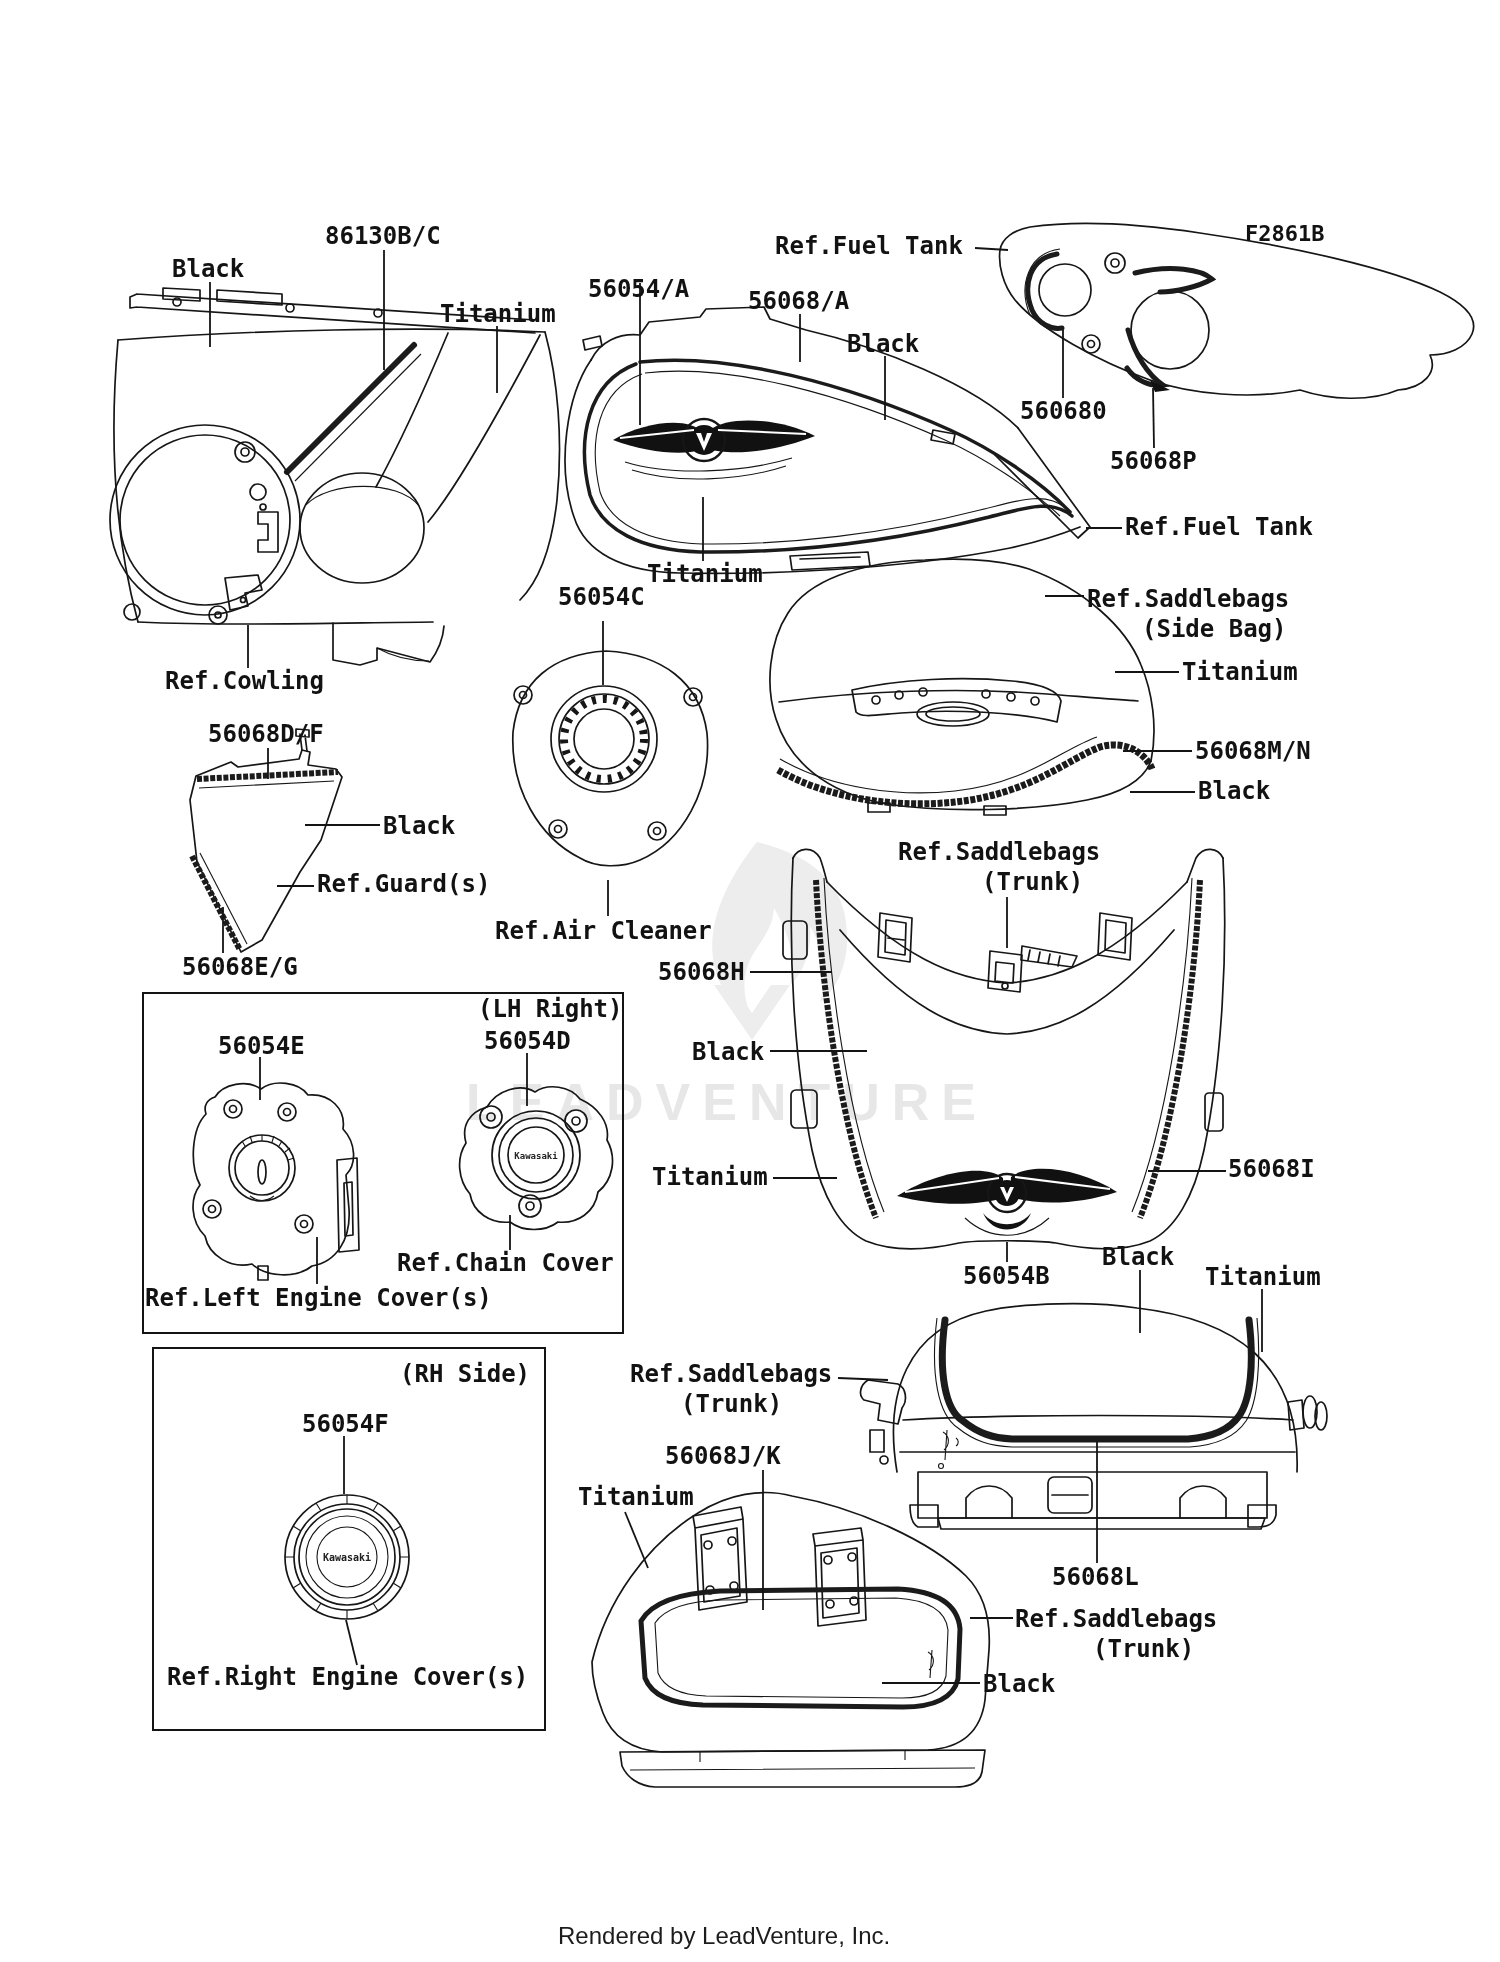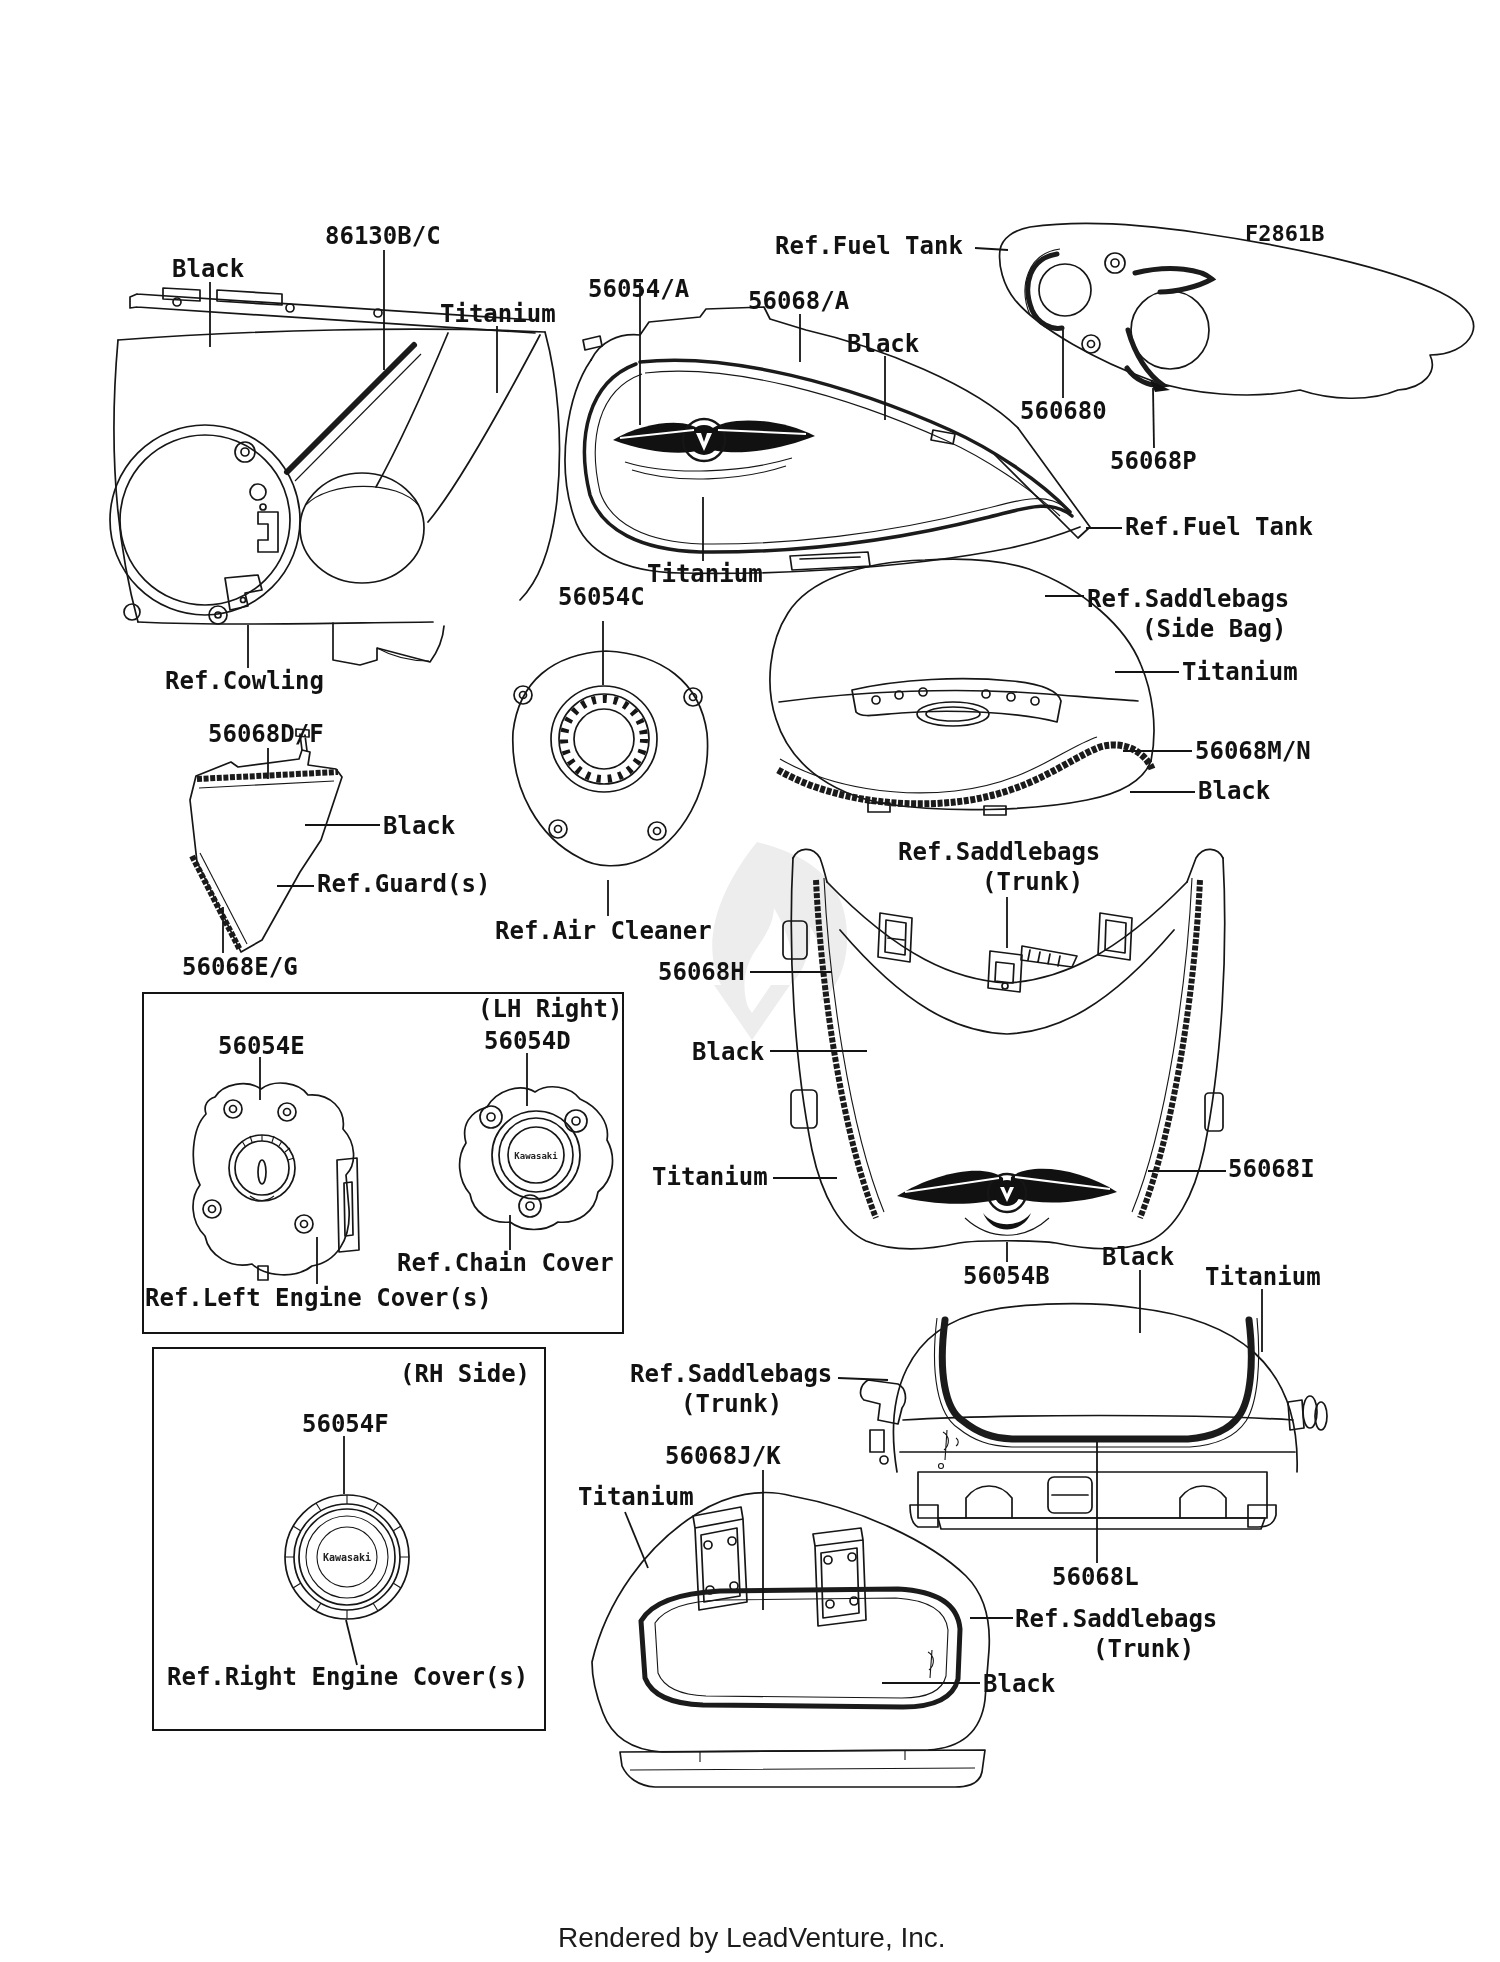--- a/index.html
+++ b/index.html
@@ -6,37 +6,38 @@
   #page{position:relative;width:1500px;height:1962px;background:#ffffff;overflow:hidden;
         font-family:"DejaVu Sans Mono", monospace;}
   .lbl{position:absolute;font:bold 24px/1.12 "DejaVu Sans Mono", monospace;color:#121212;
        white-space:nowrap;letter-spacing:0px;z-index:3;}
   .lbl.small{font-size:22px;}
   .pbox{position:absolute;border:2.5px solid #141414;z-index:1;}
   #watermark-text{position:absolute;left:466px;top:1072px;z-index:0;
        font-family:"Liberation Sans", sans-serif;font-weight:bold;font-size:52px;
        letter-spacing:12px;color:#e7e7e7;}
   #footer{position:absolute;left:558px;top:1922px;z-index:3;
-       font-family:"Liberation Sans", sans-serif;font-size:28px;color:#1c1c1c;}
+       font-family:"Liberation Sans", sans-serif;font-size:24px;color:#1c1c1c;}
   svg#art{position:absolute;left:0;top:0;z-index:2;}
   svg#art .ln{fill:none;stroke:#161616;stroke-width:1.7;stroke-linecap:round;stroke-linejoin:round;}
   svg#art .thick{fill:none;stroke:#1b1b1b;stroke-width:6;stroke-dasharray:5 1.6;stroke-linecap:butt;}
   svg#art .med{fill:none;stroke:#1b1b1b;stroke-width:4;stroke-linecap:round;}
   svg#art .thin{fill:none;stroke:#161616;stroke-width:1.1;}
   svg#art .fillb{fill:#111;stroke:none;}
   svg#art .wm{fill:#ededed;stroke:none;}
   svg#art .leader{stroke:#141414;stroke-width:1.8;fill:none;}
   svg#art text.tiny{font-family:"DejaVu Sans Mono",monospace;font-size:9px;font-weight:bold;
        fill:#222;text-anchor:middle;}
 </style>
 </head>
 <body>
 
 <div id="page">
 
+  <div id="watermark-text">LEADVENTURE</div>
 
   <div class="pbox" style="left:142px;top:992px;width:478px;height:338px;"></div>
   <div class="pbox" style="left:152px;top:1347px;width:390px;height:380px;"></div>
 
   <svg id="art" width="1500" height="1962" viewBox="0 0 1500 1962">
 
     <g>
       <path class="wm" d="M757,842 C728,878 708,920 713,958 C716,985 731,1004 750,1012 C741,992 743,969 755,951 C764,937 773,926 774,908 C788,932 797,958 790,985 C803,973 812,952 810,926 C823,948 828,975 820,1002 C841,986 852,953 845,916 C837,874 801,853 757,842 Z"></path>
       <path class="wm" d="M714,985 L752,1040 L790,985 L771,985 L752,1013 L733,985 Z"></path>
     </g>

